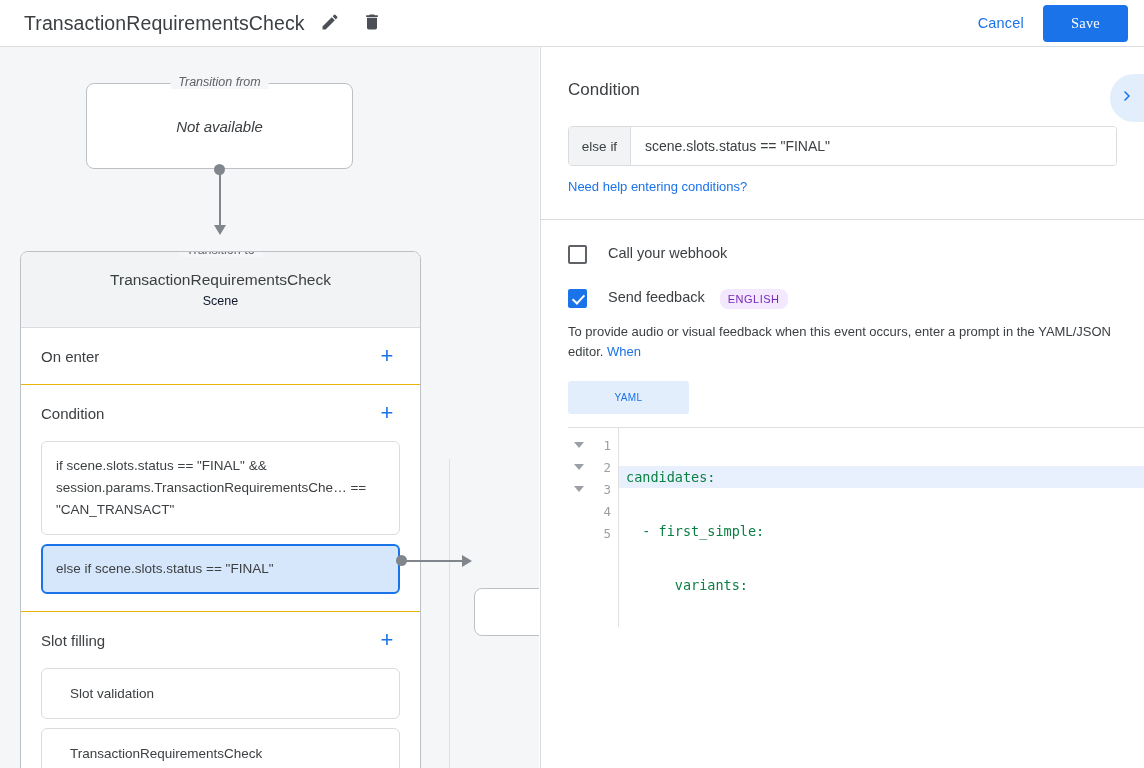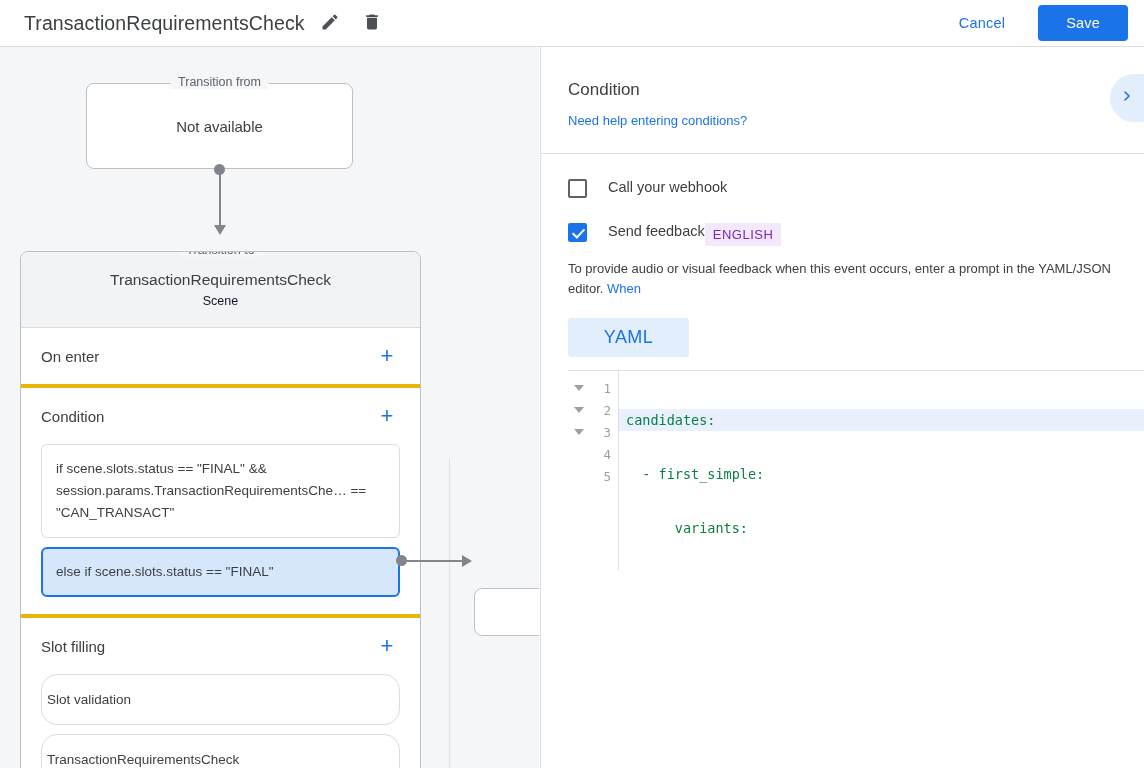--- a/index.html
+++ b/index.html
@@ -39,21 +39,21 @@
   .hdr-spacer { flex: 1 1 auto; }
   .cancel-btn {
     font-size: 14.5px; color: #1a73e8; font-weight: 500;
     background: none; border: none; cursor: pointer;
     padding: 9px 14px; border-radius: 4px; letter-spacing: .2px;
   }
   .save-btn {
     font-size: 14.5px; color: #ffffff; font-weight: 500;
     background: #1a73e8; border: none; cursor: pointer;
     padding: 10px 28px; border-radius: 4px;
-    margin-left: 19px; letter-spacing: .2px;
+    margin-left: 5px; letter-spacing: .2px; font-family: Liberation Serif, serif;
   }
 
   
   .canvas {
     position: absolute; top: 47px; left: 0;
     width: 539px; height: 721px;
     background: #f5f6f8;
     overflow: hidden;
   }
   .fieldset-card {
@@ -68,21 +68,21 @@
     background: #f5f6f8;
     padding: 0 8px;
     font-size: 12.5px;
     color: #5f6368;
     white-space: nowrap;
   }
 
   
   #card-from {
     left: 86px; top: 36px; width: 267px; height: 86px;
-    display: flex; align-items: center; justify-content: center;
+    display: flex; align-items: center; justify-content: center; font-style: italic;
   }
   #card-from .legend-wrap { left: 50%; transform: translateX(-50%); }
   .not-available-text { font-size: 15px; color: #3c4043; }
 
   
   .conn-dot {
     position: absolute;
     width: 11px; height: 11px; border-radius: 50%;
     background: #80868b;
   }
@@ -118,21 +118,21 @@
   .scene-head {
     background: #f1f3f4;
     height: 76px;
     display: flex; flex-direction: column;
     align-items: center; justify-content: center;
     border-bottom: 1px solid #dadce0;
   }
   .scene-head-title { font-size: 15.5px; color: #3c4043; }
   .scene-head-sub { font-size: 12.5px; color: #0f172a; margin-top: 5px; }
 
-  .scene-section { border-bottom: 4px solid #eab308; padding: 0 20px; }
+  .scene-section { border-bottom: 1px solid #eab308; padding: 0 20px; }
   .scene-section.no-border { border-bottom: none; }
   .section-head {
     display: flex; align-items: center; justify-content: space-between;
     height: 56px;
   }
   .section-title { font-size: 15px; color: #3c4043; }
   .plus-btn {
     color: #1a73e8; font-size: 22px; line-height: 1;
     cursor: pointer; width: 26px; height: 26px;
     display: flex; align-items: center; justify-content: center;
@@ -149,22 +149,22 @@
     background: #ffffff;
     cursor: pointer;
   }
   .cond-item.selected {
     background: #d7e7fb;
     border: 2px solid #1a73e8;
     padding: 12px 13px;
   }
   .slot-item {
     border: 1px solid #dadce0;
-    border-radius: 16px;
-    padding: 17px 5px;
+    border-radius: 6px;
+    padding: 17px 28px;
     font-size: 13.5px;
     color: #3c4043;
     margin-bottom: 9px;
     background: #ffffff;
     cursor: pointer;
   }
   .spacer-gap { height: 8px; }
 
   
   #card-right-stub {
@@ -264,42 +264,43 @@
     width: 5px; height: 10px;
     border: solid #ffffff;
     border-width: 0 2px 2px 0;
     transform: rotate(43deg);
   }
   .check-label {
     font-size: 14.5px; color: #3c4043; font-weight: 500;
     margin-left: 21px;
   }
   .lang-badge {
+    margin-left: 15px;
     background: #f3e8fd;
     color: #7627bb;
-    font-size: 13px;
+    font-size: 11px;
     font-weight: 500;
     letter-spacing: .5px;
     padding: 4px 8px;
-    border-radius: 0;
+    border-radius: 8px;
   }
   .helper-text {
     font-size: 13px; color: #3c4043;
     line-height: 1.55;
     margin-top: 13px;
     max-width: 556px;
   }
   .helper-text a { color: #1a73e8; text-decoration: none; cursor: pointer; }
 
   
   .tabs { display: flex; margin-top: 19px; }
   .tab {
-    width: 121px; height: 39px;
+    width: 121px; height: 33px;
     display: flex; align-items: center; justify-content: center;
-    font-size: 18px; color: #5f6368; font-weight: 500;
+    font-size: 10px; color: #5f6368; font-weight: 500;
     letter-spacing: .4px;
     cursor: pointer;
     border-radius: 3px;
   }
   .tab.active { background: #e3eefc; color: #1a73e8; }
 
   
   .editor {
     margin-top: 13px;
     margin-left: 27px;
@@ -441,20 +442,24 @@
     <span>
       <svg width="16" height="16" viewBox="0 0 24 24" fill="none" stroke-width="2.4" stroke-linecap="round" stroke-linejoin="round">
           <path d="M9 6l6 6-6 6"></path>
         </svg>
     </span>
   </div>
 
   <div class="rp-section">
     <div class="rp-h1">Condition</div>
 
+    <div class="cond-input-row">
+      <div class="cond-prefix">else if</div>
+      <div class="cond-value">scene.slots.status == "FINAL"</div>
+    </div>
 
     <a class="help-link">Need help entering conditions?</a>
   </div>
 
   <div class="rp-divider"></div>
 
   <div class="rp-section">
 
     <div class="check-row">
       <span class="cbox"></span>

